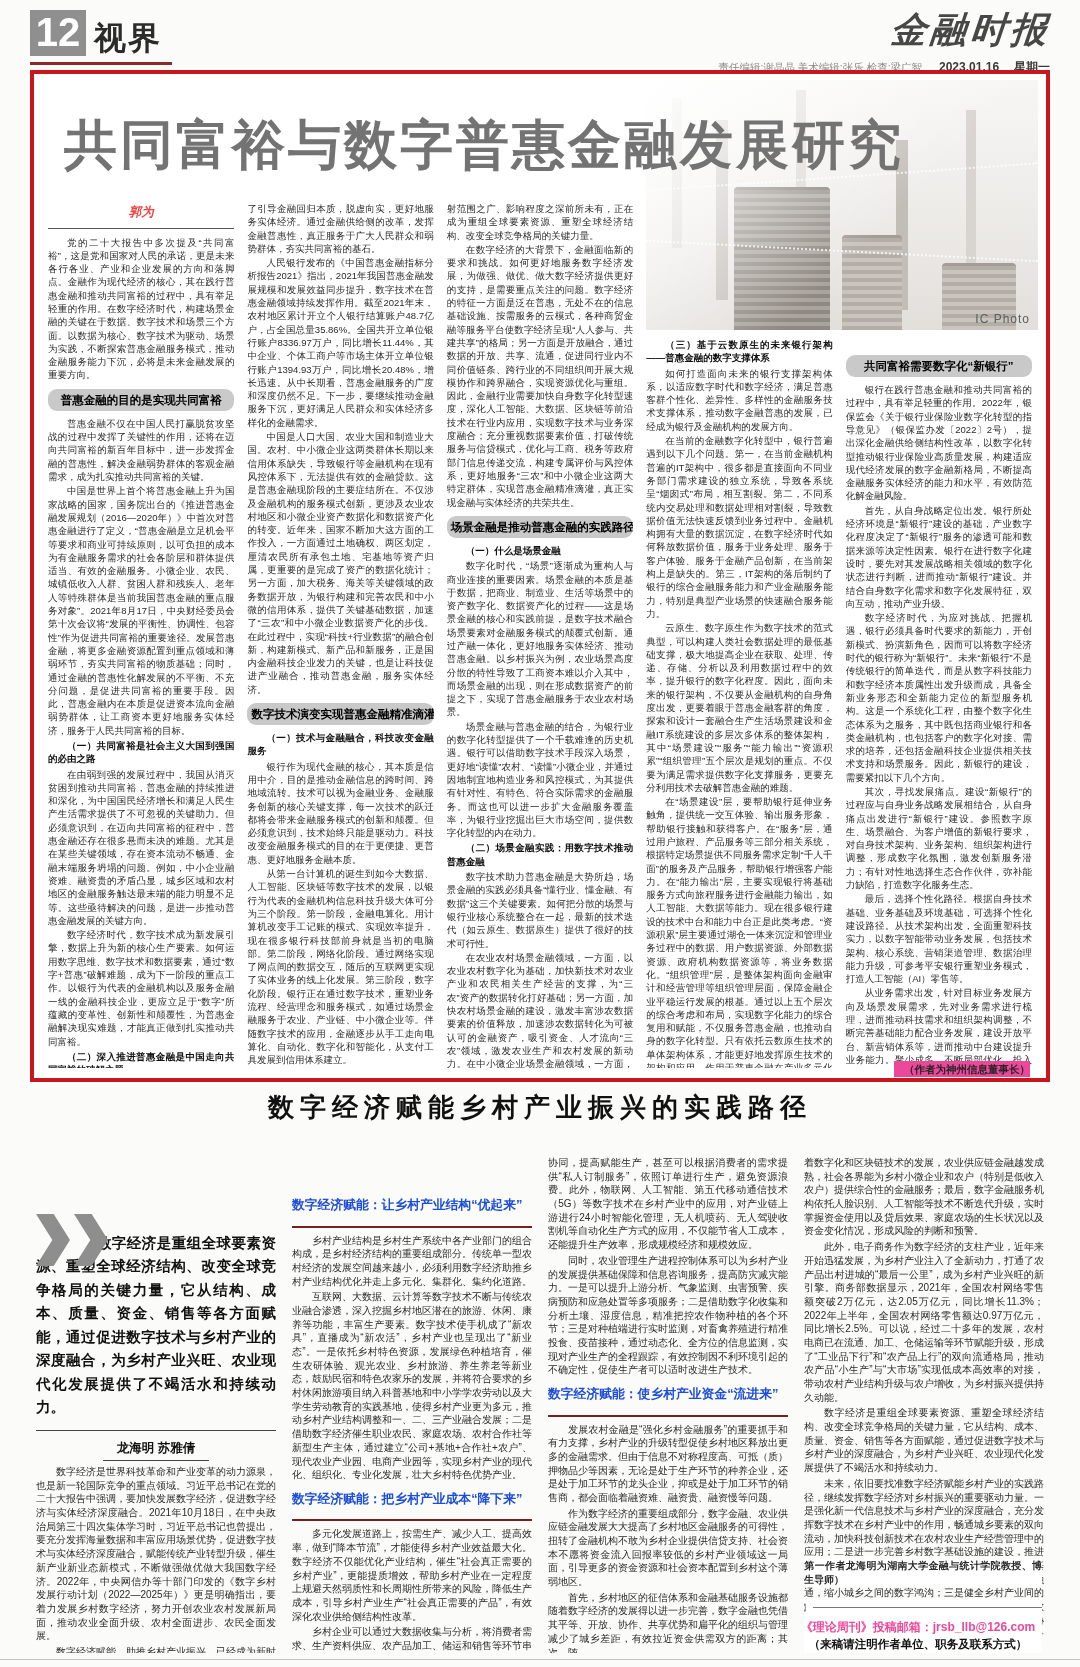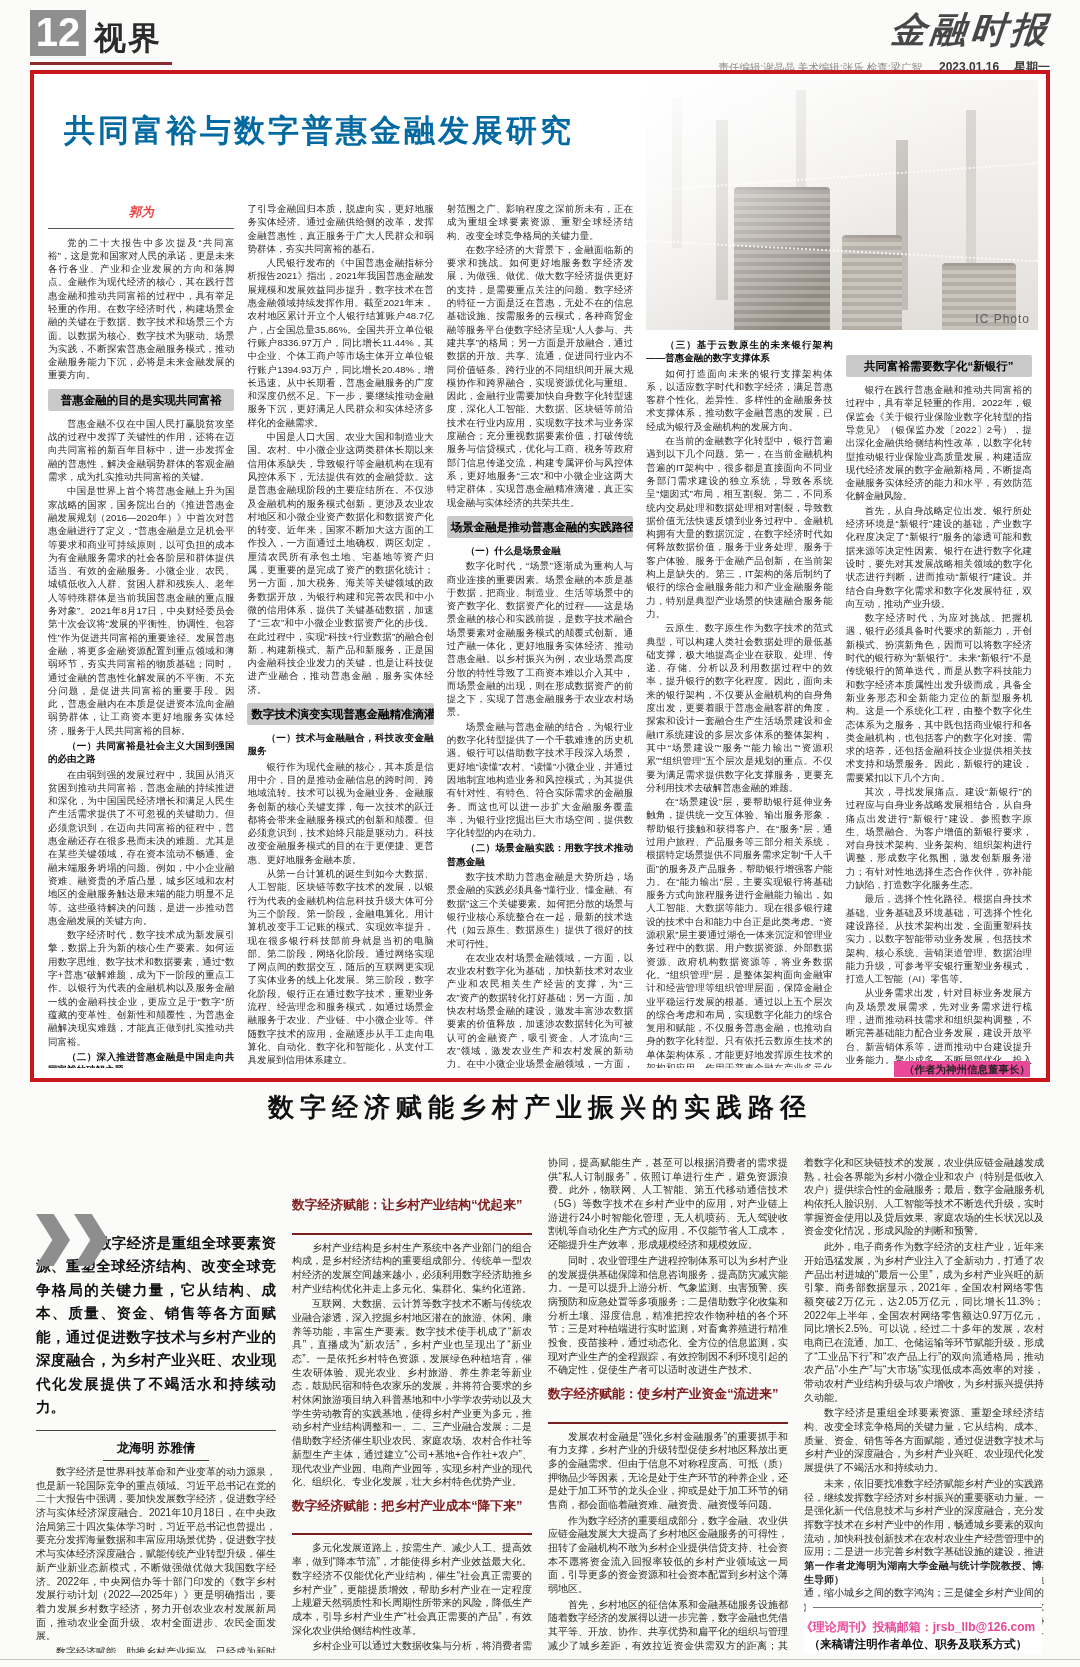--- a/index.html
+++ b/index.html
@@ -12,62 +12,62 @@
   .pagenum-box { width:56px; height:46px; background:#8f8f8f; color:#fff; font-size:40px; font-weight:bold; text-align:center; line-height:44px; font-family:"Liberation Sans",sans-serif; }
   .section-name { font-size:32px; font-weight:bold; color:#2b2b2b; letter-spacing:2px; line-height:1; padding-bottom:2px; }
   .head-right { position:absolute; right:0; top:-4px; text-align:right; }
   .masthead { font-family:"Liberation Serif",serif; font-size:36px; font-weight:bold; font-style:italic; color:#474747; letter-spacing:4px; transform:skewX(-5deg); }
   .edit-line { margin-top:4px; font-size:10.5px; color:#8a8a8a; }
   .edit-line .date { color:#3a3a3a; font-weight:bold; margin-left:14px; font-size:12px; }
   .edit-line .weekday { color:#3a3a3a; font-weight:bold; margin-left:12px; font-size:12px; }
 
   
   .main-box { position:absolute; top:70px; left:30px; width:1020px; height:1012px; border:4px solid #c8161d; background:#fff; }
-  .m-title { position:absolute; top:36px; left:30px; width:660px; font-family:"Liberation Serif",serif; font-size:31px; font-weight:bold; color:#0369a1; letter-spacing:3px; white-space:nowrap; z-index:3; }
+  .m-title { position:absolute; top:36px; left:30px; width:660px; font-family:"Liberation Serif",serif; font-size:53px; font-weight:bold; color:#737373; letter-spacing:3px; white-space:nowrap; z-index:3; }
 
   
   .photo { position:absolute; top:6px; right:8px; width:392px; height:250px; overflow:hidden; z-index:1;
     background:linear-gradient(180deg,#f7f6f4 0%,#edebe8 55%,#e2dfdb 100%); }
   .candle { position:absolute; background:#d8d4cf; }
   .candle.dark { background:#c2bdb7; }
   .coinstack { position:absolute; bottom:0; border-radius:4px 4px 0 0;
     background:repeating-linear-gradient(180deg,#8f8983 0 4px,#aba49d 4px 8px); box-shadow:0 -3px 0 #7d7771; }
   .coinstack.light { background:repeating-linear-gradient(180deg,#b4aea7 0 4px,#c9c4be 4px 8px); box-shadow:0 -3px 0 #a39d96; }
   .dotline { position:absolute; border-top:2px dotted #ffffff; opacity:.8; }
   .photo-fade { position:absolute; inset:0; background:linear-gradient(135deg,#ffffff 0%,rgba(255,255,255,.55) 30%,rgba(255,255,255,0) 60%); }
   .ic-credit { position:absolute; right:8px; bottom:4px; font-size:12px; color:#5d5d5d; letter-spacing:1px;margin-left:11px; }
 
   .cols { position:absolute; top:128px; left:14px; right:14px; bottom:10px; display:flex; gap:13px; z-index:2; }
   .col { flex:1; overflow:hidden; font-size:9.5px; line-height:1.4; text-align:justify; color:#2a2a2a; }
   .col.c4 { padding-top:134px; }
   .col.c5 { padding-top:146px; }
 
   .byline { text-align:center; font-size:12.5px; font-weight:bold; color:#ef4444; padding:2px 0 6px; border-bottom:1px solid #555; margin-bottom:7px;font-style:italic; }
 
-  .gray-h { background:#c9c9c9; border-radius:2px; text-align:center; font-weight:bold; font-size:11.5px; color:#000; padding:3px 4px; margin:7px 0 6px; white-space:nowrap; overflow:hidden; font-family:"Liberation Sans",sans-serif; }
+  .gray-h { background:#c9c9c9; border-radius:9px; text-align:center; font-weight:bold; font-size:11.5px; color:#000; padding:3px 4px; margin:7px 0 6px; white-space:nowrap; overflow:hidden; font-family:"Liberation Sans",sans-serif; }
   .subhead { font-weight:bold; color:#111; margin:2px 0; text-indent:2em; }
   .para { text-indent:2em; margin-bottom:1px; }
   .para.nc { text-indent:0; }
   .m-credit { position:absolute; right:16px; bottom:1px; background:#ec4899; padding:2px 0 0 10px; font-weight:bold; font-size:10.5px; z-index:4; }
 
   
   .art2 { position:absolute; top:1090px; left:30px; width:1020px; height:565px; }
   .a2-title { text-align:center; font-family:"Liberation Serif",serif; font-size:26px; font-weight:bold; color:#111; letter-spacing:6px; white-space:nowrap; }
   .a2-cols { position:absolute; top:66px; left:6px; right:6px; bottom:2px; display:flex; gap:16px; }
   .a2col { flex:1; overflow:hidden; font-size:10px; line-height:1.37; text-align:justify; color:#2a2a2a; position:relative; }
   .a2col .para { margin-bottom:2px; }
   .a2col1 { padding-top:58px; }
 
   .chevrons { display:flex; gap:4px; margin-bottom:-34px; }
   .chev { width:34px; height:52px; background:#8e8e8e; clip-path:polygon(0 0,52% 0,100% 50%,52% 100%,0 100%,48% 50%); }
   .lead { font-size:14.5px; font-weight:bold; line-height:1.62; color:#111; text-indent:4.2em; }
   .authors-wrap { border-top:1px solid #444; margin-top:10px; padding-top:9px; text-align:center; margin-bottom:8px; }
   .authors { font-size:12.5px; font-weight:bold; color:#111; border-bottom:1px solid #444; padding:0 14px 5px; }
 
-  .red-h { font-weight:bold; font-size:12.8px; color:#7f1d1d; border-bottom:2px solid #7a1f1f; padding-bottom:19px; margin:8px 0 6px; white-space:nowrap; overflow:hidden; font-family:"Liberation Sans",sans-serif; }
+  .red-h { font-weight:bold; font-size:12.8px; color:#1d4ed8; border-bottom:2px solid #7a1f1f; padding-bottom:12px; margin:8px 0 6px; white-space:nowrap; overflow:hidden; font-family:"Liberation Sans",sans-serif; }
   .a2col2 .red-h:first-child { margin-top:40px; }
 
   .a2-credit-abs { position:absolute; right:2px; bottom:66px; width:248px; background:#fff; font-weight:bold; font-size:10px; line-height:1.4; padding-top:3px; z-index:4; }
   .mailbox { position:absolute; right:2px; bottom:0; width:248px; background:#fff; z-index:4; padding-top:2px; }
   .mb-top { display:flex; align-items:center; gap:6px; color:#555; }
   .mb-env { font-size:15px; line-height:1; color:#666; }
   .mb-rule { flex:1; border-top:1px solid #777; }
   .mb-line1 { font-size:12px; font-weight:bold; color:#ec4899; text-align:center; margin-top:4px; }
   .mb-line2 { font-size:11.5px; font-weight:bold; color:#111; text-align:center; margin-top:2px; }
 

